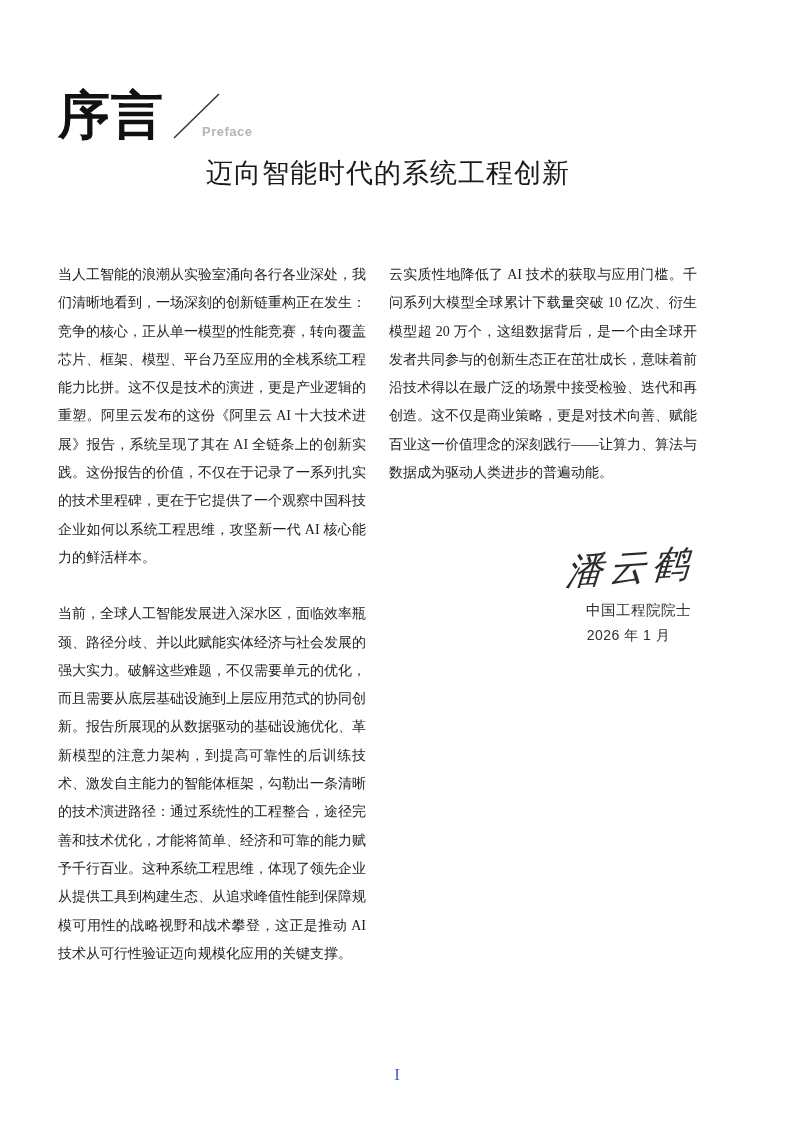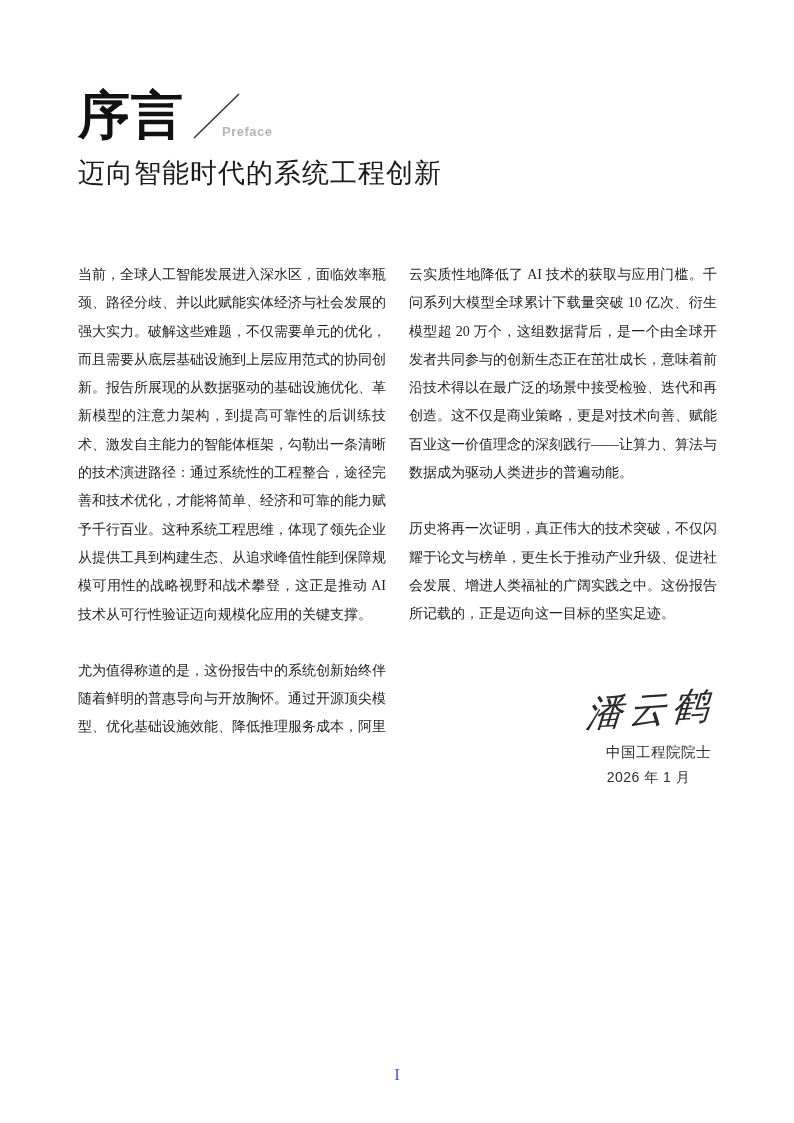--- a/index.html
+++ b/index.html
@@ -7,21 +7,21 @@
   body {
     width: 794px;
     height: 1123px;
     position: relative;
     font-family: "Liberation Sans", "DejaVu Sans", sans-serif;
     overflow: hidden;
   }
   .page {
     width: 794px;
     height: 1123px;
-    padding: 88px 76px 0 78px;
+    padding: 88px 76px 0 58px;
     position: relative;
   }
   
   .title-row {
     display: flex;
     align-items: flex-end;
   }
   .page-title {
     font-size: 52px;
     line-height: 54px;
@@ -43,20 +43,21 @@
     letter-spacing: 0.5px;
     margin-left: -20px;
     margin-bottom: 3px;
   }
   .subtitle {
     margin-top: 13px;
     font-size: 27px;
     font-weight: normal;
     color: #1a1a1a;
     letter-spacing: 1px;
+    text-align: center;
   }
   
   .columns {
     margin-top: 70px;
     display: flex;
     gap: 23px;
   }
   .column {
     width: 308px;
     flex: 0 0 308px;
@@ -133,27 +134,26 @@
       </svg>
     </div>
     <div class="title-en">Preface</div>
   </div>
 
   <div class="subtitle">迈向智能时代的系统工程创新</div>
 
   <div class="columns">
 
     <div class="column">
+      <p>当人工智能的浪潮从实验室涌向各行各业深处，我们清晰地看到，一场深刻的创新链重构正在发生：竞争的核心，正从单一模型的性能竞赛，转向覆盖芯片、框架、模型、平台乃至应用的全栈系统工程能力比拼。这不仅是技术的演进，更是产业逻辑的重塑。阿里云发布的这份《阿里云 AI 十大技术进展》报告，系统呈现了其在 AI 全链条上的创新实践。这份报告的价值，不仅在于记录了一系列扎实的技术里程碑，更在于它提供了一个观察中国科技企业如何以系统工程思维，攻坚新一代 AI 核心能力的鲜活样本。</p>
       <p>当前，全球人工智能发展进入深水区，面临效率瓶颈、路径分歧、并以此赋能实体经济与社会发展的强大实力。破解这些难题，不仅需要单元的优化，而且需要从底层基础设施到上层应用范式的协同创新。报告所展现的从数据驱动的基础设施优化、革新模型的注意力架构，到提高可靠性的后训练技术、激发自主能力的智能体框架，勾勒出一条清晰的技术演进路径：通过系统性的工程整合，途径完善和技术优化，才能将简单、经济和可靠的能力赋予千行百业。这种系统工程思维，体现了领先企业从提供工具到构建生态、从追求峰值性能到保障规模可用性的战略视野和战术攀登，这正是推动 AI 技术从可行性验证迈向规模化应用的关键支撑。</p>
-      <p>尤为值得称道的是，这份报告中的系统创新始终伴随着鲜明的普惠导向与开放胸怀。通过开源顶尖模型、优化基础设施效能、降低推理服务成本，阿里</p>
     </div>
 
     <div class="column">
       <p>云实质性地降低了 AI 技术的获取与应用门槛。千问系列大模型全球累计下载量突破 10 亿次、衍生模型超 20 万个，这组数据背后，是一个由全球开发者共同参与的创新生态正在茁壮成长，意味着前沿技术得以在最广泛的场景中接受检验、迭代和再创造。这不仅是商业策略，更是对技术向善、赋能百业这一价值理念的深刻践行——让算力、算法与数据成为驱动人类进步的普遍动能。</p>
-      <p>历史将再一次证明，真正伟大的技术突破，不仅闪耀于论文与榜单，更生长于推动产业升级、促进社会发展、增进人类福祉的广阔实践之中。这份报告所记载的，正是迈向这一目标的坚实足迹。</p>
 
       <div class="signature">
         <div class="signature-inner">
           <span class="signature-name">潘云鹤</span>
           <div class="signature-title">中国工程院院士</div>
           <div class="signature-date">2026 年 1 月</div>
         </div>
       </div>
     </div>
 

